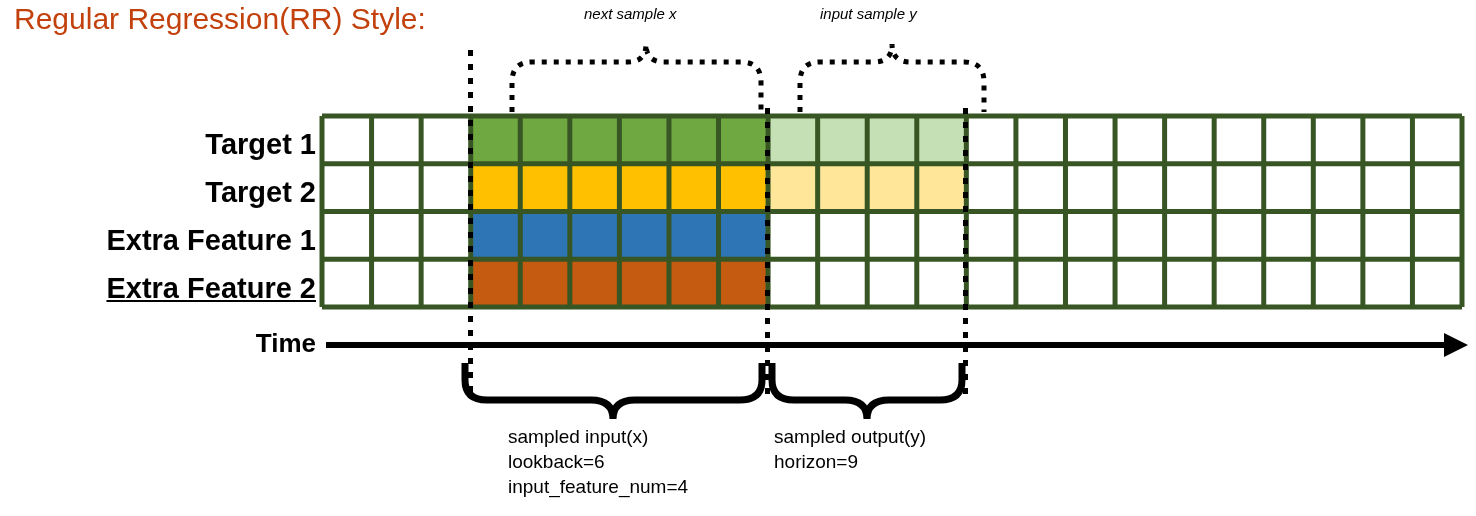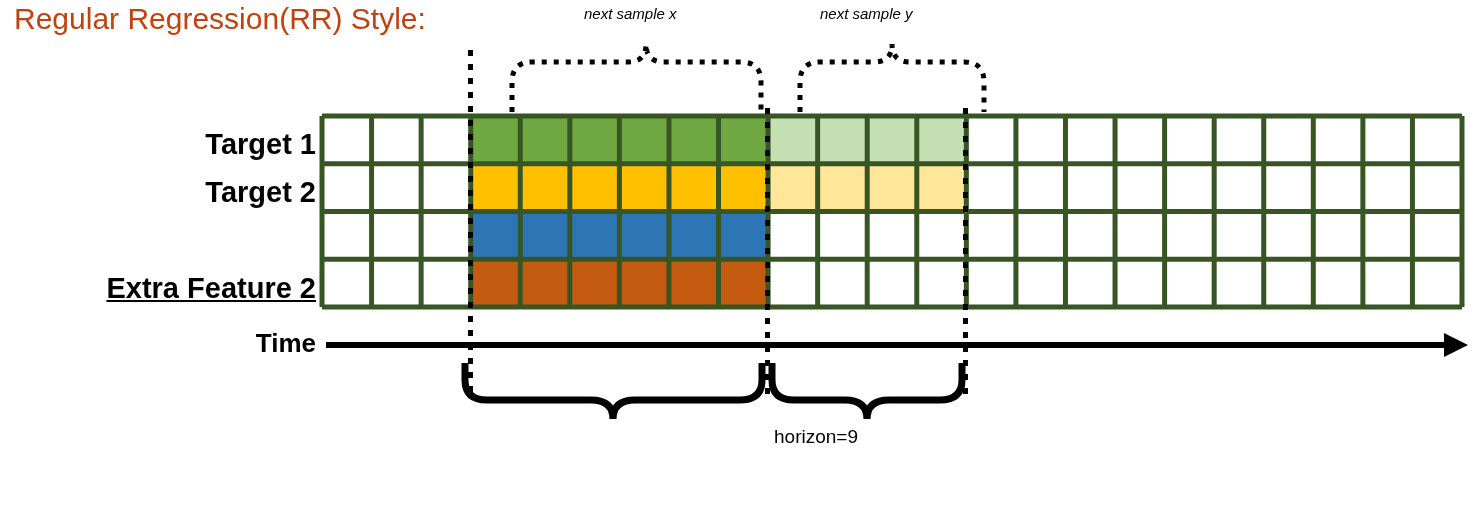--- a/index.html
+++ b/index.html
@@ -80,28 +80,35 @@
 </style>
 </head>
 <body>
 
 <div id="stage">
 
   <div class="title">Regular Regression(RR) Style:</div>
 
   <div class="row-label" style="top:130px;">Target 1</div>
   <div class="row-label" style="top:178px;margin-left:10px;">Target 2</div>
+  <div class="row-label" style="top:226px;">Extra Feature 1</div>
   <div class="row-label" style="top:274px;text-decoration:underline;">Extra Feature 2</div>
 
   <div class="axis-label">Time</div>
 
   <div class="brace-caption" style="left:584px; top:5px;">next sample x</div>
-  <div class="brace-caption" style="left:820px; top:5px;">next sample y</div>
-
+  <div class="brace-caption" style="left:820px; top:5px;">input sample y</div>
+
+  <div class="bottom-block" style="left:508px; top:424px;">
+    <div>sampled input(x)</div>
+    <div>lookback=6</div>
+    <div>input_feature_num=4</div>
+  </div>
   <div class="bottom-block" style="left:774px; top:424px;">
+    <div>sampled output(y)</div>
     <div>horizon=9</div>
   </div>
 
   <svg width="1476" height="516" viewBox="0 0 1476 516">
 
     <g id="grid-layer">
         <rect x="322" y="116" width="1140" height="191" fill="#ffffff"></rect>
         <rect x="470.69565217391306" y="116" width="49.56521739130435" height="47.75" fill="#6fa840"></rect>
         <rect x="520.2608695652174" y="116" width="49.56521739130435" height="47.75" fill="#6fa840"></rect>
         <rect x="569.8260869565217" y="116" width="49.56521739130435" height="47.75" fill="#6fa840"></rect>

